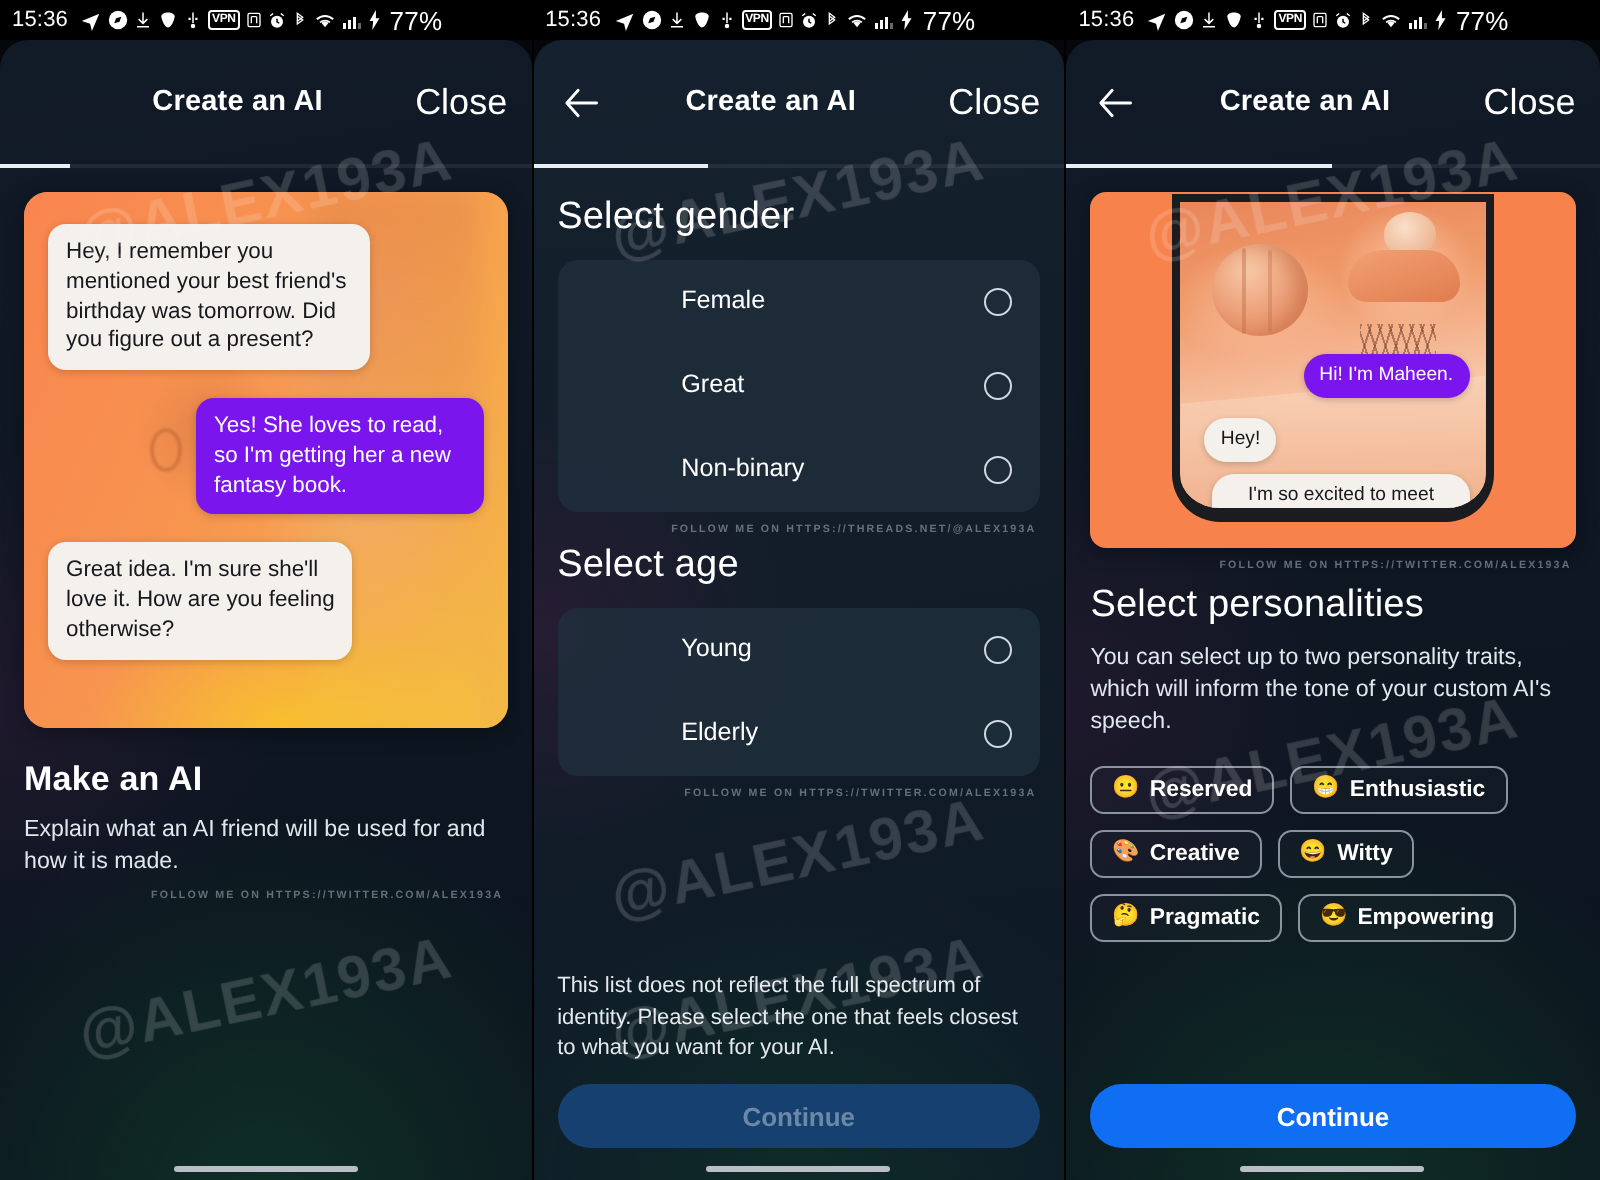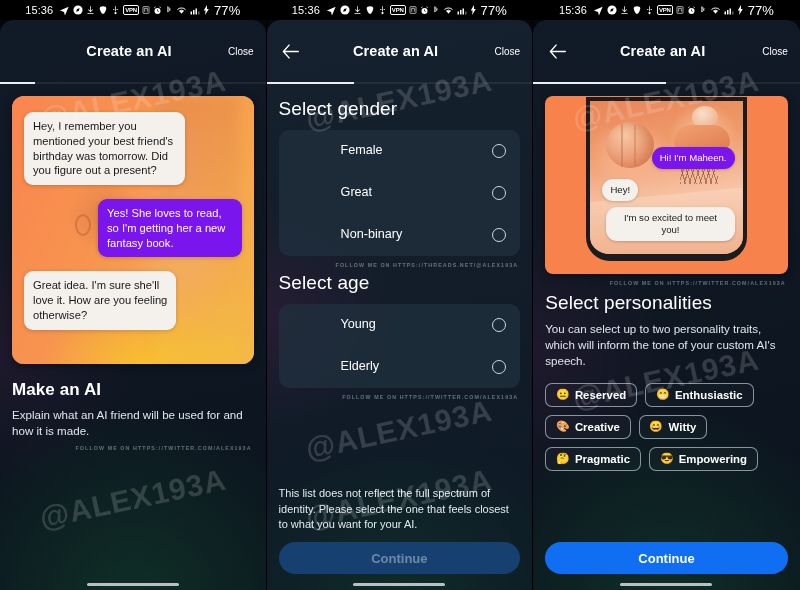--- a/index.html
+++ b/index.html
@@ -17,21 +17,21 @@
     overflow: hidden;
     flex: 0 0 auto;
   }
   .phone.p1, .phone.p2 { border-right: 1px solid #000; }
 
   
   .statusbar {
     position: relative; z-index: 40;
     height: 20px; width: 100%;
     background: #000;
-    display: flex; align-items: center; justify-content: center;
+    display: flex; align-items: center; 
     gap: 3px;
     color: #fff; font-size: 10.5px; font-weight: 500;
     letter-spacing: .1px;
     padding: 0 6px;
   }
   .statusbar .clock { font-size: 11px; margin-right: 3px; }
   .statusbar .sicon { display: inline-flex; align-items: center; }
   .statusbar svg { display: block; }
   .vpnbadge {
     font-size: 6px; font-weight: 700; letter-spacing: -0.2px;
@@ -92,21 +92,21 @@
     display: flex; align-items: center; justify-content: center;
     color: #fff; flex: 0 0 auto;
   }
   .hdr .spacer { flex: 0 0 24px; }
   .hdr .title {
     flex: 1; text-align: center;
     color: #fff; font-size: 14.5px; font-weight: 700;
     letter-spacing: .1px;
   }
   .hdr .close {
-    color: #fff; font-size: 10px; font-weight: 500;
+    color: #fff; font-size: 18px; font-weight: 500;
     flex: 0 0 auto; padding-left: 6px;
   }
   .progress {
     position: relative; z-index: 35;
     width: 100%; height: 2px;
     background: rgba(255,255,255,.07);
   }
   .progress .bar { height: 100%; background: #e9eef2; }
 
   
@@ -213,21 +213,21 @@
     background: linear-gradient(180deg, rgba(250,215,190,.75), rgba(240,180,145,.85));
     clip-path: polygon(0 26%, 100% 6%, 100% 100%, 0 100%);
   }
   .hero3 .b3bubbles { position: absolute; inset: 0; padding: 8px; }
   .hero3 .b {
     display: inline-block;
     font-size: 9.6px; line-height: 1.25;
     padding: 5px 8px; border-radius: 11px;
     box-shadow: 0 1px 3px rgba(0,0,0,.2);
   }
-  .hero3 .row-r { text-align: right; margin-top: 38px; }
+  .hero3 .row-r { text-align: right; margin-top: 68px; }
   .hero3 .row-l { text-align: left; margin-top: 10px; margin-left: 4px; }
   .hero3 .row-l2 { text-align: center; margin-top: 6px; margin-left: 8px; }
   .hero3 .b.purple { background: #7a15ed; color: #fff; }
   .hero3 .b.white { background: #f4f1ec; color: #16181c; }
 
   
   .content { position: relative; z-index: 20; padding: 0 12px; }
   .h1 {
     color: #fff; font-size: 17px; font-weight: 700;
     letter-spacing: .1px;

